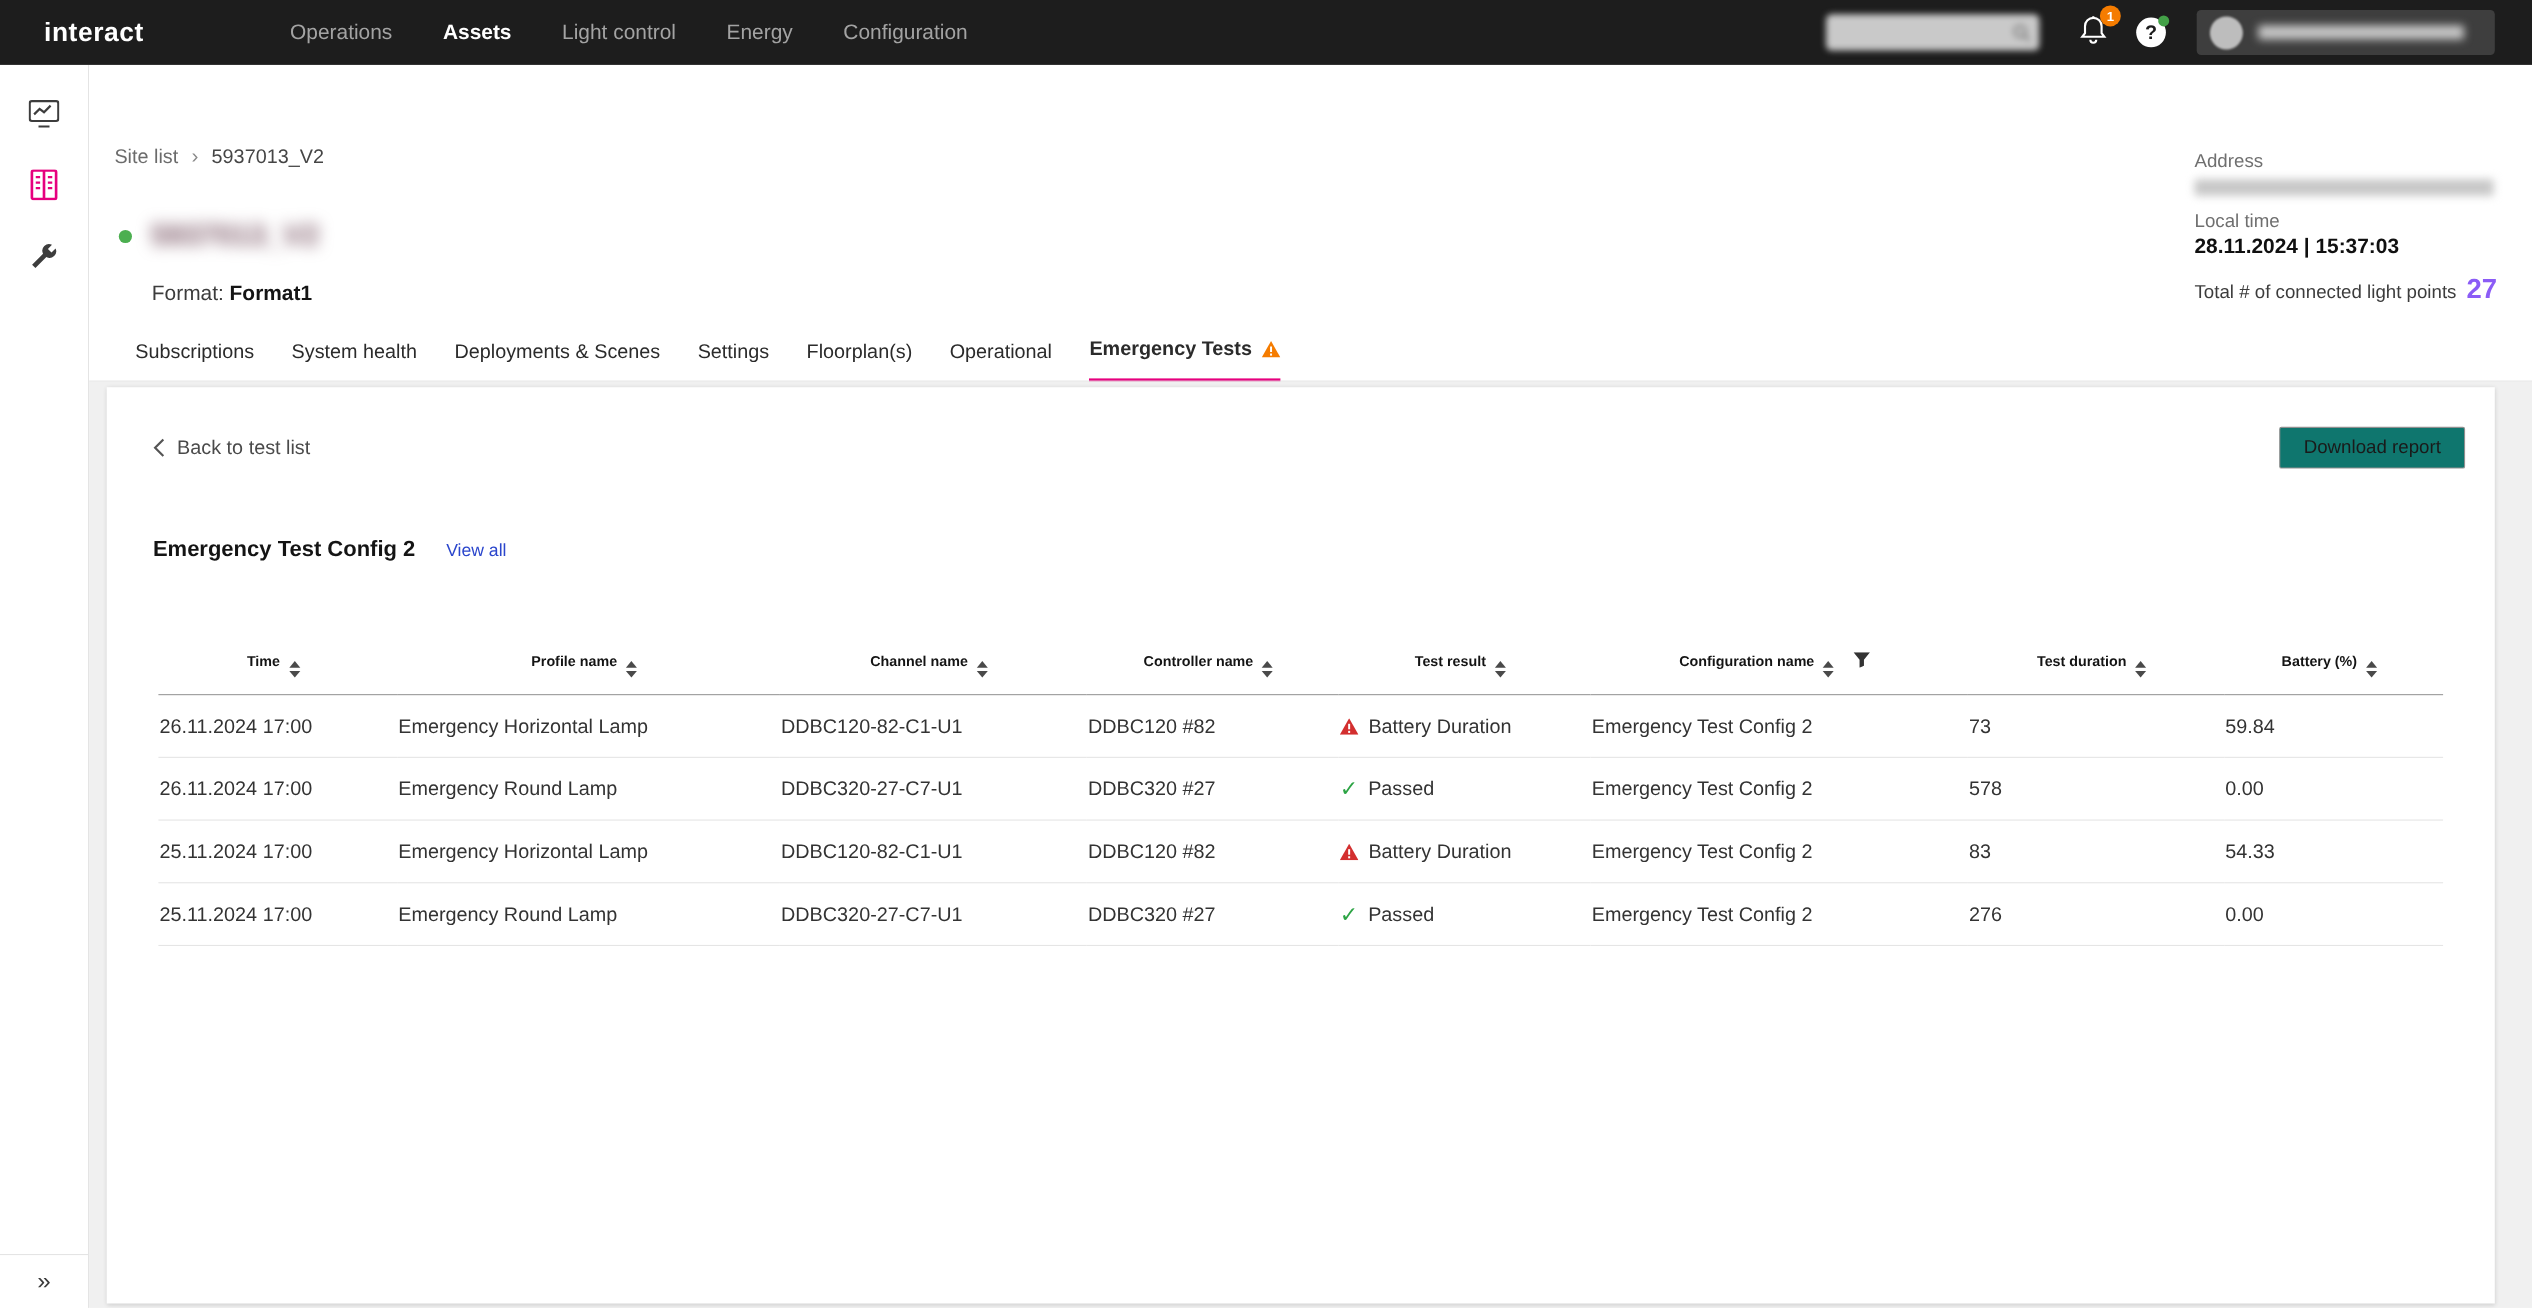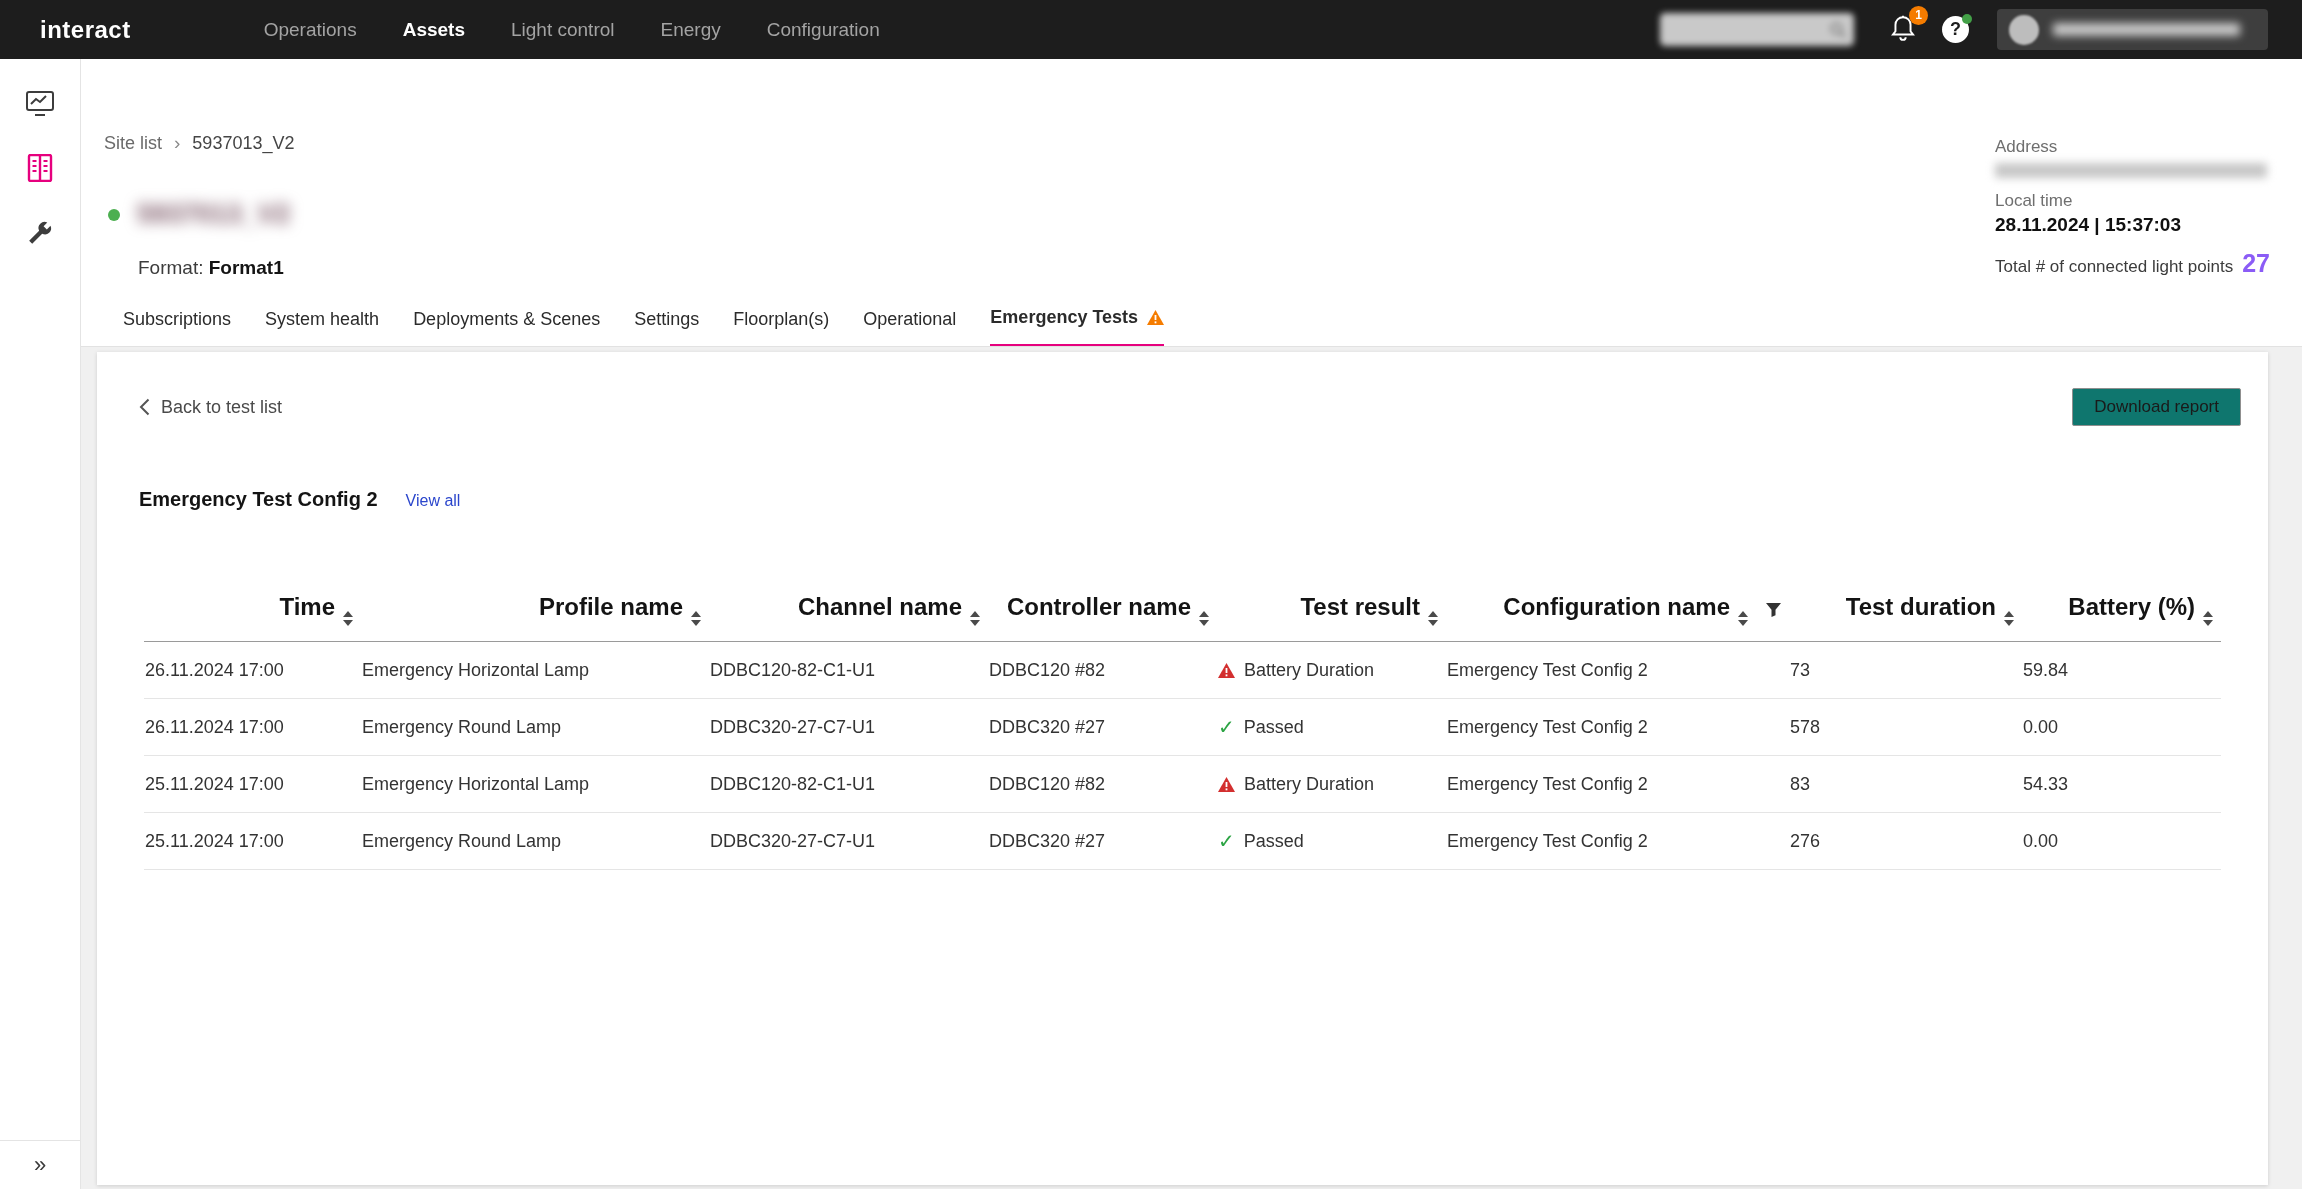--- a/index.html
+++ b/index.html
@@ -23,21 +23,21 @@
   .user-name-blur { flex:1; height:13px; margin:0 16px 0 14px; background:#c6c6c6; border-radius:2px; filter:blur(4px); }
 
   
   .sidebar { position:absolute; top:59px; left:0; bottom:0; width:81px; background:#fff; border-right:1px solid #e4e4e4; display:flex; flex-direction:column; align-items:center; }
   .side-icon { width:100%; height:64px; display:flex; align-items:center; justify-content:center; cursor:pointer; }
   .side-icon.first { margin-top:13px; }
   .side-footer { margin-top:auto; width:100%; height:49px; border-top:1px solid #e4e4e4; display:flex; align-items:center; justify-content:center; font-size:22px; color:#3a3a3a; cursor:pointer; }
 
   
   .main { position:absolute; top:59px; left:81px; right:0; bottom:0; background:#fff; }
-  .breadcrumb { position:absolute; top:73px; left:23px; font-size:18px; color:#6b6b6b; display:flex; gap:12px; align-items:center; }
+  .breadcrumb { position:absolute; top:73px; left:23px; font-size:18px; color:#6b6b6b; display:flex; gap:12px; }
   .crumb-sep { color:#8a8a8a; font-size:19px; }
   .crumb-current { color:#454545; }
 
   .title-row { position:absolute; top:140px; left:27px; display:flex; align-items:center; }
   .status-dot { width:12px; height:12px; border-radius:50%; background:#4caf50; flex:none; }
   .site-name { margin-left:17px; font-size:27px; font-weight:700; color:#7b5766; filter:blur(7px); }
   .format-line { position:absolute; top:198px; left:57px; font-size:19px; color:#3c3c3c; }
   .format-line b { color:#141414; }
 
   .info-block { position:absolute; top:78px; left:1914px; white-space:nowrap; }
@@ -58,21 +58,21 @@
   .card-top { display:flex; justify-content:space-between; align-items:center; padding:36px 27px 0 42px; }
   .back-link { display:flex; align-items:center; gap:11px; font-size:18px; color:#4a4a4a; cursor:pointer; }
   .download-btn { height:38px; padding:0 21px; background:#0f766e; border:1px solid #8f8f8f; border-radius:2px; font-size:17px; color:#1a1a1a; cursor:pointer; font-family:inherit; }
 
   .config-row { display:flex; align-items:baseline; gap:28px; margin:62px 0 0 42px; }
   .config-title { font-size:20px; font-weight:700; color:#141414; }
   .view-all { font-size:16px; color:#2b46cc; cursor:pointer; }
 
   .table-wrap { margin:68px 47px 0; }
   table { width:100%; border-collapse:collapse; table-layout:fixed; }
-  th { text-align:right; font-size:24px; font-weight:700; color:#141414; padding:14px 8px 15px 0; border-bottom:1px solid #9a9a9a; white-space:nowrap; }
+  th { text-align:center; font-size:13px; font-weight:700; color:#141414; padding:14px 8px 15px 0; border-bottom:1px solid #9a9a9a; white-space:nowrap; }
   td { font-size:18px; color:#333; height:57px; border-bottom:1px solid #e5e5e5; padding-right:8px; white-space:nowrap; overflow:hidden; }
   .sort { display:inline-flex; flex-direction:column; gap:3px; margin-left:8px; vertical-align:-2px; cursor:pointer; }
   .sort i { display:block; width:0; height:0; border-left:5px solid transparent; border-right:5px solid transparent; }
   .sort .up { border-bottom:6px solid #4a4a4a; }
   .sort .dn { border-top:6px solid #4a4a4a; }
   .filter-ic { margin-left:18px; vertical-align:-2px; cursor:pointer; }
   .result { display:flex; align-items:center; gap:9px; }
   .check { color:#2ca444; font-size:20px; font-weight:700; }
 </style>
 </head>

